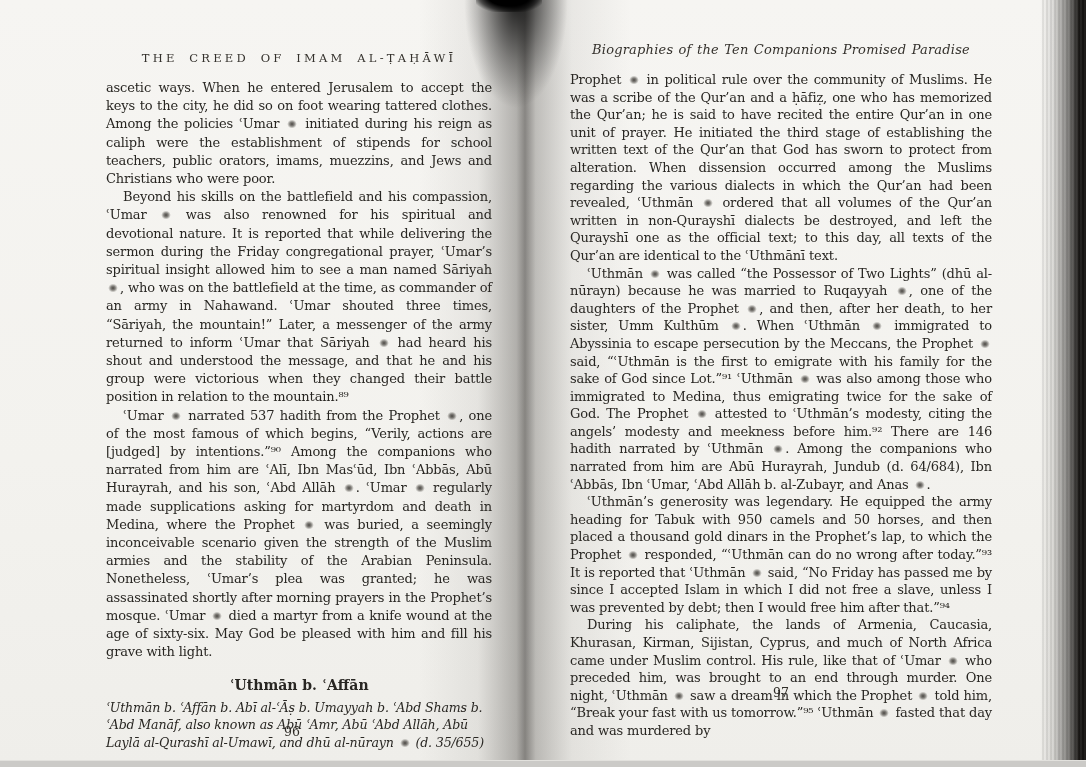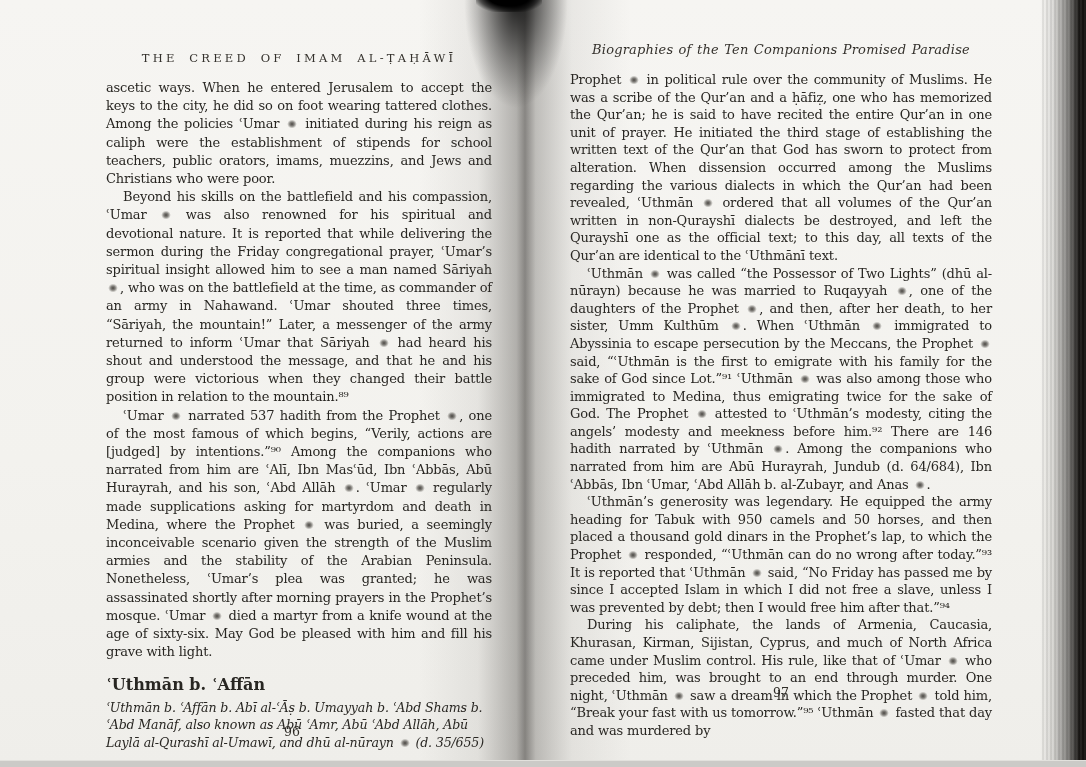--- a/index.html
+++ b/index.html
@@ -11,21 +11,21 @@
   }
   .page{position:absolute;}
   .page-left{left:106px;top:50px;width:386px;}
   .page-right{left:570px;top:42px;width:422px;}
   .runhead{text-align:center;font-size:11.5px;letter-spacing:3.2px;word-spacing:5px;color:#34312c;margin:0 0 13px 0;line-height:16px;}
   .runhead.italic{font-style:italic;letter-spacing:0.2px;word-spacing:1px;font-size:13px;}
   .page p{margin:0;text-align:justify;}
   .page-left p{font-size:13px;line-height:18.2px;letter-spacing:-0.15px;}
   .page-right p{font-size:13px;line-height:17.6px;letter-spacing:-0.15px;}
   p.indent{text-indent:17px;}
-  h2.subhead{font-size:16px;font-weight:bold;margin:14px 0 5px 0;line-height:18px;letter-spacing:0;}
+  h2.subhead{font-size:14px;font-weight:bold;margin:14px 0 5px 0;line-height:18px;letter-spacing:0;text-align:center;}
   p.nasab{font-style:italic;font-size:12.6px !important;line-height:17.6px !important;text-align:left;}
   p.after-nasab{margin-top:13px;}
   .pagenum{position:absolute;font-size:12.5px;color:#2e2b26;}
   .pagenum-left{left:99px;width:386px;top:724px;text-align:center;}
   .pagenum-right{left:570px;width:422px;top:685px;text-align:center;}
   
   .hon{display:inline-block;width:12px;height:11px;margin:0 1px;vertical-align:-1px;border-radius:50%;
     background:radial-gradient(ellipse 50% 50% at 50% 55%,rgba(52,49,44,0.88) 0%,rgba(60,57,52,0.6) 38%,rgba(80,77,70,0.28) 62%,rgba(80,77,70,0) 80%);}
   
   .gutter{position:absolute;left:418px;top:0;width:214px;height:767px;pointer-events:none;

